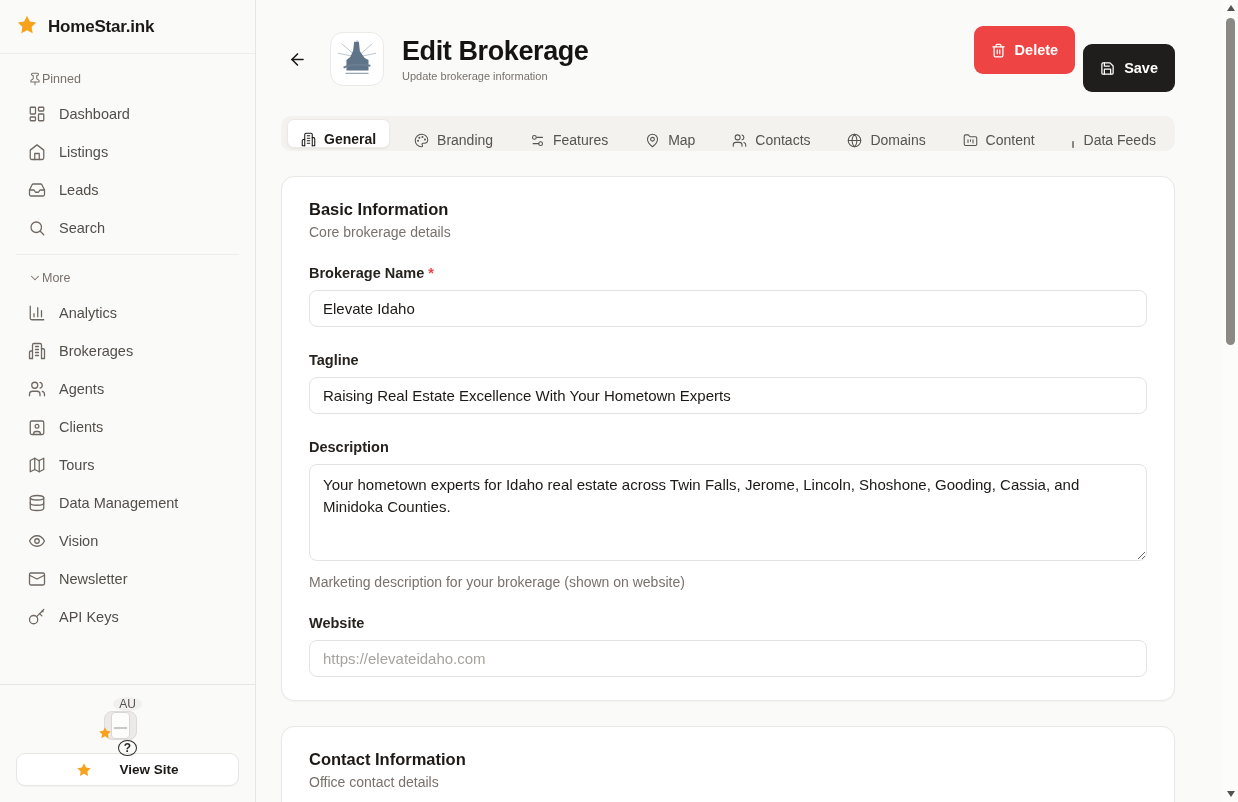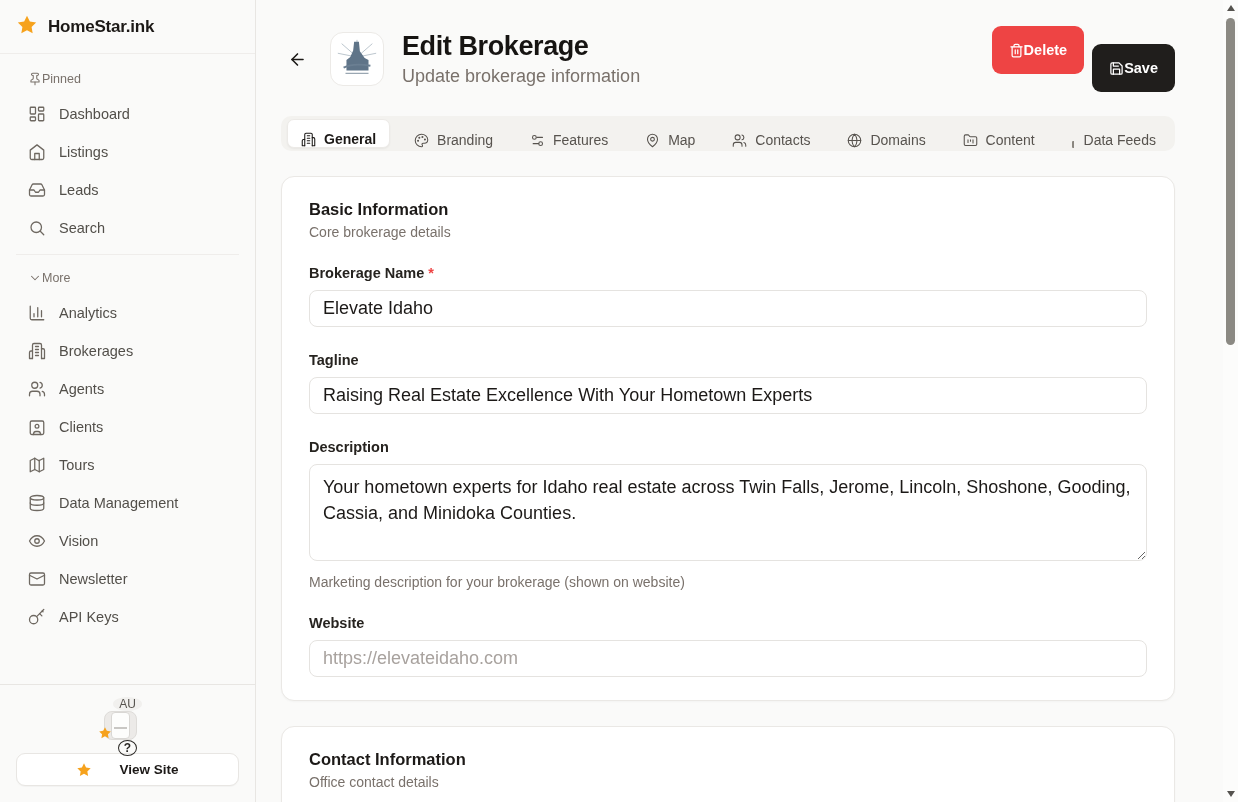--- a/index.html
+++ b/index.html
@@ -45,23 +45,23 @@
   .main { flex:1; position:relative; height:802px; }
   .content { width:894px; margin-left:25px; padding-top:26px; }
 
   .page-header { display:flex; align-items:center; }
   .back { width:32px; height:32px; border:none; background:transparent; cursor:pointer;
           display:flex; align-items:center; justify-content:center; border-radius:8px; margin-right:17px; }
   .back svg { width:19px; height:19px; stroke:#1c1917; }
   .blogo { width:54px; height:54px; border-radius:13px; border:1px solid #eceae7; background:#fff;
            margin-right:18px; display:flex; align-items:center; justify-content:center; overflow:hidden; }
   .titles h1 { font-size:27px; font-weight:700; letter-spacing:-.4px; color:#161412; line-height:1.15; }
-  .titles p { font-size:18px; color:#79716b; margin-top:3px; }
+  .titles p { font-size:11px; color:#79716b; margin-top:3px; }
   .actions { margin-left:auto; display:flex; gap:8px; }
-  .btn { height:48px; border:none; border-radius:9px; display:flex; align-items:center; 
+  .btn { height:48px; border:none; border-radius:9px; display:flex; align-items:center; gap:9px;
          padding:0 17px; font-family:inherit; font-size:14.5px; font-weight:600; color:#fff; cursor:pointer; }
   .btn svg { width:15px; height:15px; stroke:#fff; }
   .btn-delete { background:#ee4444; }
   .btn-save { background:#201e1c;margin-top:18px; }
 
   
   .tabbar { margin-top:24px; height:35px; background:#f3f2ef; border-radius:10px; padding:3px 6px;
             display:flex; align-items:center; justify-content:space-between; overflow:hidden; }
   .tab { display:flex; align-items:flex-end; gap:8px; height:29px; padding:0 13px; border:none;
          background:transparent; border-radius:7px; font-family:inherit; font-size:14px; color:#57534e;
@@ -74,21 +74,21 @@
 
   
   .card { margin-top:25px; background:#fff; border:1px solid #eae8e5; border-radius:13px;
           padding:23px 27px; box-shadow:0 1px 2px rgba(0,0,0,.03); }
   .card h2 { font-size:16.5px; font-weight:700; color:#1c1917; }
   .card .sub { font-size:14px; color:#79716b; margin-top:5px; }
   .field { margin-top:25px; }
   .field label { display:block; font-size:14.5px; font-weight:600; color:#26231f; margin-bottom:9px; }
   .req { color:#ee4444; }
   .field input, .field textarea { width:100%; border:1px solid #e5e3e0; border-radius:8px;
-        background:#fff; font-family:inherit; font-size:18px; color:#1c1917; padding:9px 13px; }
+        background:#fff; font-family:inherit; font-size:15px; color:#1c1917; padding:9px 13px; }
   .field input { height:37px; }
   .field input::placeholder { color:#a8a29e; }
   .field textarea { height:97px; resize:both; line-height:1.45; }
   .helper { font-size:14px; color:#79716b; margin-top:9px; }
   .card2 { padding-bottom:60px; }
 
   
   .scrollbar { position:absolute; top:0; right:0; width:15px; height:802px; background:#fcfcfb; }
   .sb-up, .sb-down { position:absolute; left:4px; width:0; height:0; }
   .sb-up { top:5px; border-left:4.5px solid transparent; border-right:4.5px solid transparent; border-bottom:6px solid #55534f; }

